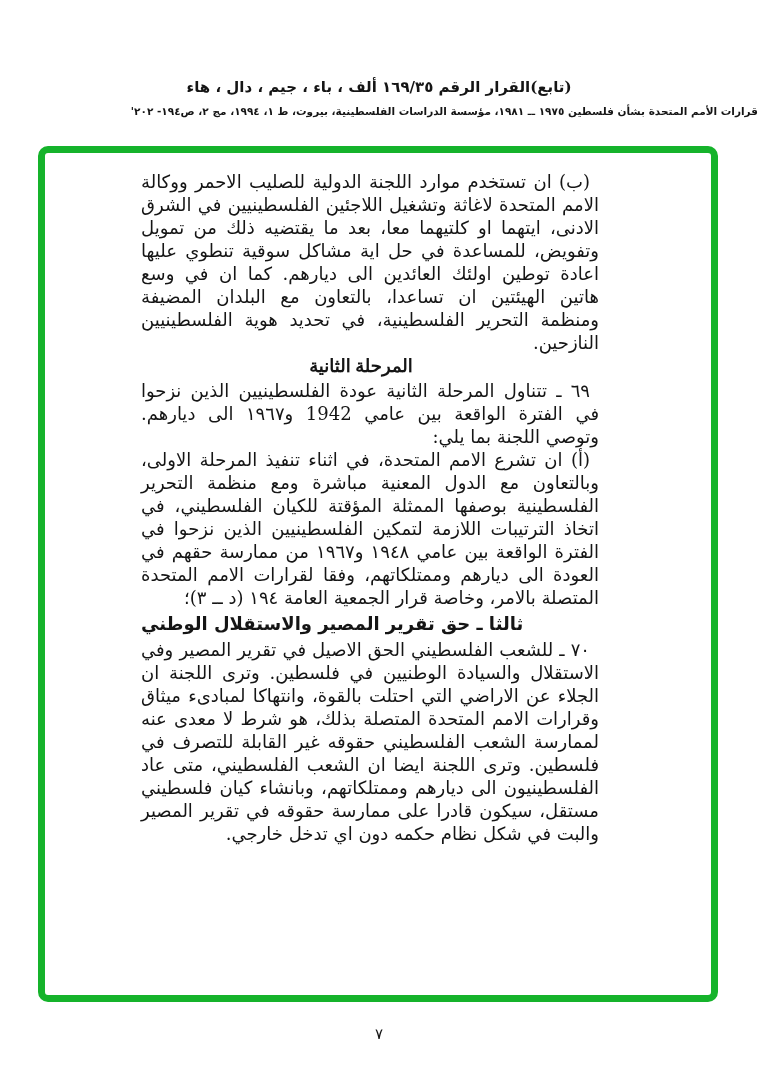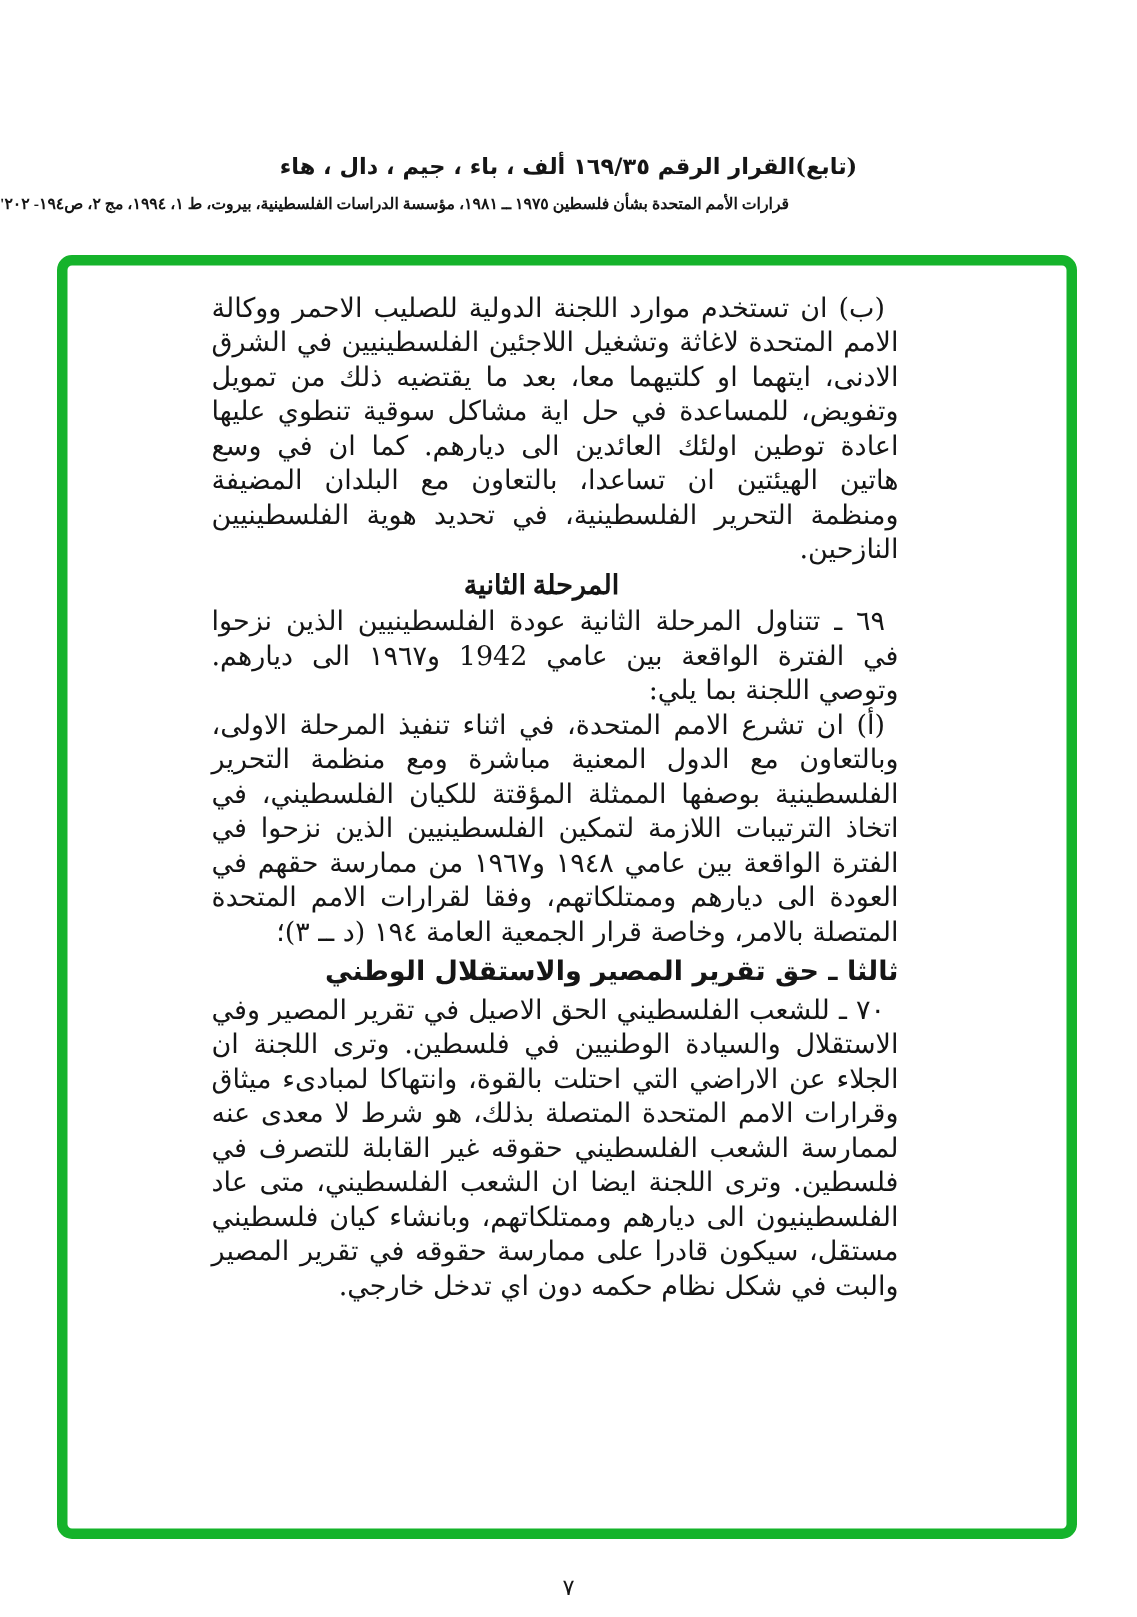--- a/index.html
+++ b/index.html
@@ -4,37 +4,36 @@
 <style>
   html, body { margin: 0; padding: 0; }
   body {
     width: 758px; height: 1078px;
     background: #ffffff;
     font-family: "DejaVu Serif", "DejaVu Sans", serif;
     color: #151515;
     position: relative;
     overflow: hidden;
   }
-  .page { position: absolute; inset: 0; margin-top: 24px; }
+  .page { position: absolute; inset: 0; }
 
   .hdr-title {
     position: absolute; top: 78px; left: 0; right: 0;
     text-align: center;
     font-weight: bold;
     font-size: 15px;
     letter-spacing: 0.2px;
     direction: rtl;
   }
   .hdr-src {
     position: absolute; top: 105px; left: 0; right: 0;
-    text-align: left;
+    text-align: right;
     font-weight: bold;
     font-size: 10.5px;
     direction: rtl;
-    font-family: Liberation Serif, serif;
   }
 
   .frame {
     position: absolute;
     left: 38px; top: 146px;
     width: 680px; height: 856px;
     box-sizing: border-box;
     border: 7px solid var(--frame-green, #15b32b);
     border-radius: 10px;
     background: transparent;
@@ -51,21 +50,21 @@
   }
   .para { margin: 0; text-indent: 9px; }
   .subhead {
     font-weight: bold;
     text-align: center;
     margin: 1px 18px 1px 0;
     font-family: Liberation Serif, serif;
   }
   .heading-center {
     font-weight: bold;
-    text-align: right;
+    text-align: left;
     margin: 3px 0;
   }
 
   .pagenum {
     position: absolute; top: 1025px; left: 0; right: 0;
     text-align: center;
     font-size: 15px;
     direction: rtl;
   }
 </style>

